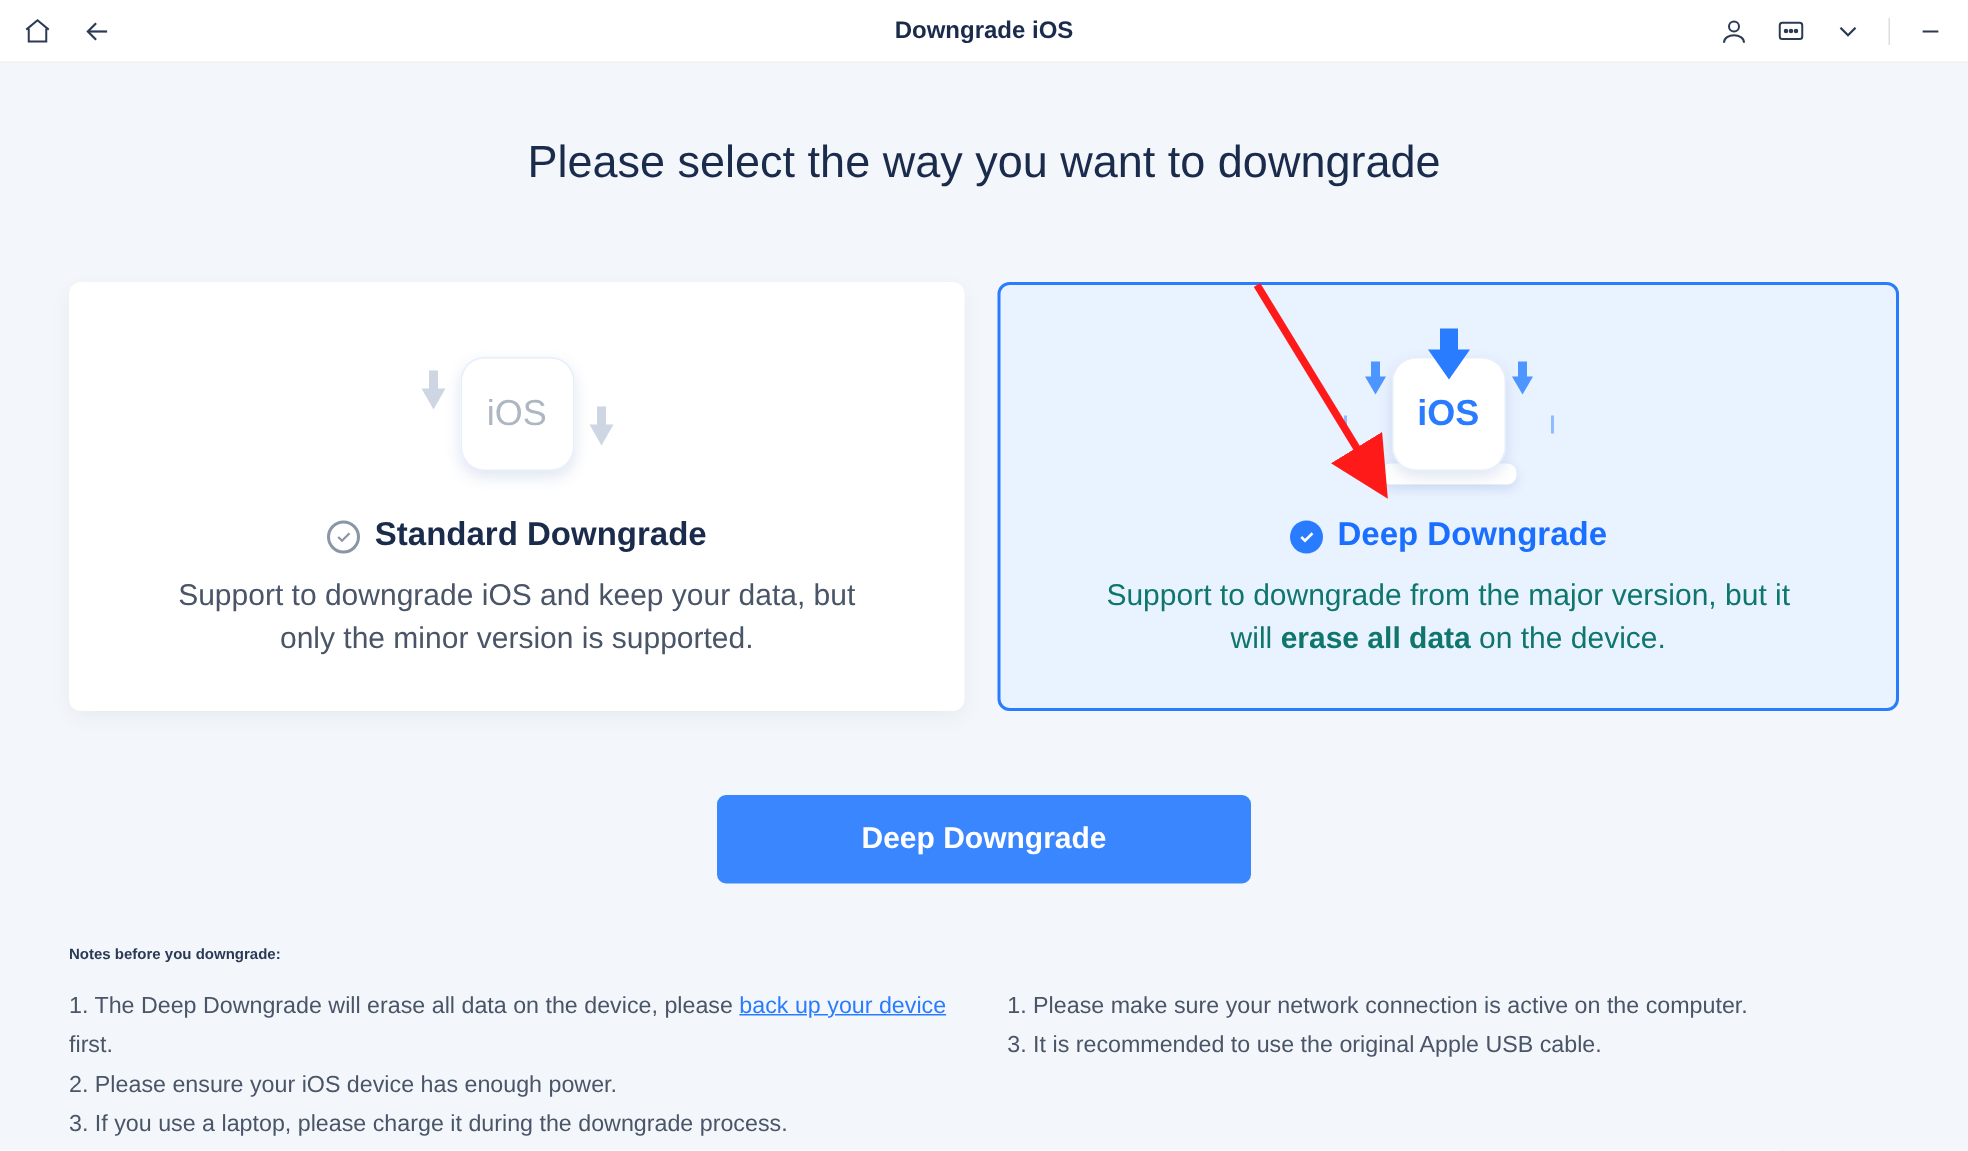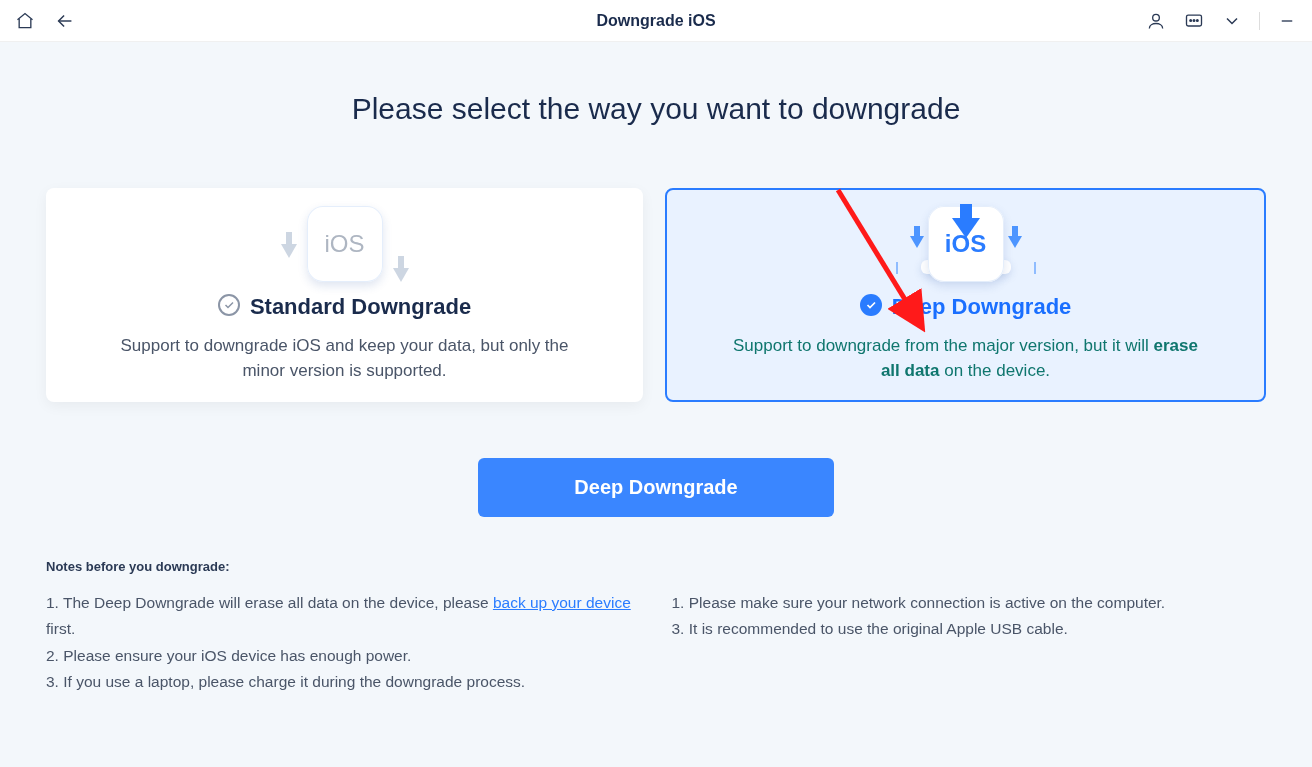--- a/index.html
+++ b/index.html
@@ -38,21 +38,21 @@
   .cards {
     display:flex;
     gap:22px;
     justify-content:center;
     padding: 0 46px;
     position:relative;
   }
   .card {
     flex:1;
     max-width:616px;
-    height:214px;
+    height:286px;
     border-radius:8px;
     display:flex;
     flex-direction:column;
     align-items:center;
     justify-content:center;
     padding: 20px 60px;
     cursor:pointer;
     position:relative;
   }
   .card.standard {
@@ -95,33 +95,33 @@
   .deep .illus .a1::before { content:""; position:absolute; left:-3px; top:-22px; width:6px; height:12px; background:#4d95ff; }
   .deep .illus .a2 { right:14px; top:30px; border-left:7px solid transparent; border-right:7px solid transparent; border-top:12px solid #4d95ff; }
   .deep .illus .a2::before { content:""; position:absolute; left:-3px; top:-22px; width:6px; height:12px; background:#4d95ff; }
   .deep .illus .a3 { left:50%; transform:translateX(-50%); top:12px; border-left:14px solid transparent; border-right:14px solid transparent; border-top:20px solid #2a7cff; z-index:3;}
   .deep .illus .a3::before { content:""; position:absolute; left:-6px; top:-34px; width:12px; height:18px; background:#2a7cff; }
   .deep .illus .mark { position:absolute; width:2px; height:12px; background:#8fbcff; }
   .deep .illus .m1 { left:0; top:56px; }
   .deep .illus .m2 { right:0; top:56px; }
   .deep .illus .base { position:absolute; bottom:8px; left:50%; transform:translateX(-50%); width:90px; height:14px; background:#fff; border-radius:6px; box-shadow:0 3px 8px rgba(40,80,160,0.15); z-index:1;}
 
-  .card-title-row { display:flex; align-items:flex-start; gap:10px; margin-bottom:14px;}
+  .card-title-row { display:flex; align-items:flex-end; gap:10px; margin-bottom:14px;}
   .check {
     width:22px; height:22px; border-radius:50%;
     display:flex; align-items:center; justify-content:center;
     flex-shrink:0;
   }
   .check.hollow { border:2px solid #8b95a6; color:#8b95a6; }
   .check.solid { background:#2a7cff; color:#fff; }
   .card-title { font-size:22px; font-weight:700; }
   .standard .card-title { color:#1a2b4c; }
   .deep .card-title { color:#1a6fff; }
 
-  .card-desc { text-align:center; font-size:17px; line-height:1.45; }
+  .card-desc { text-align:center; font-size:20px; line-height:1.45; }
   .standard .card-desc { color:#4a5568; }
   .deep .card-desc { color:#0f766e; }
   .deep .card-desc b { font-weight:700; }
 
   .red-arrow {
     position:absolute;
     left: 830px;
     top: -6px;
     pointer-events:none;
     z-index:10;
@@ -136,21 +136,21 @@
     border:none;
     border-radius:6px;
     padding: 18px 96px;
     cursor:pointer;
   }
 
   .notes {
     padding: 42px 46px 0 46px;
     color:#4a5568;
   }
-  .notes-title { font-weight:700; color:#2b3a55; font-size:13px; margin-bottom:16px;}
+  .notes-title { font-weight:700; color:#2b3a55; font-size:10px; margin-bottom:16px;}
   .notes-cols { display:flex; gap:31px; }
   .notes-col { flex:1; font-size:15.5px; line-height:1.7; }
   .notes-col a { color:#2a7cff; text-decoration:underline; }
 </style>
 </head>
 <body>
 
 <div class="titlebar">
   <div class="left">
     <div class="icon-btn">

